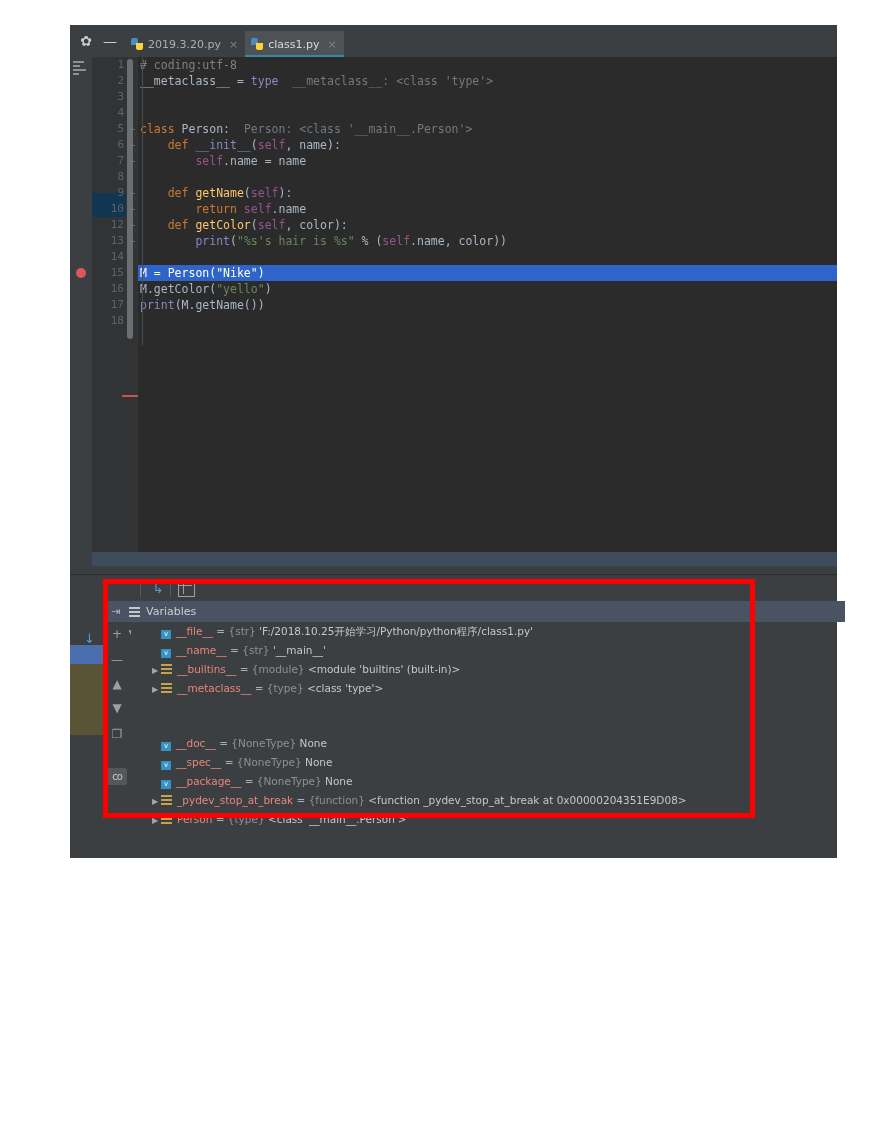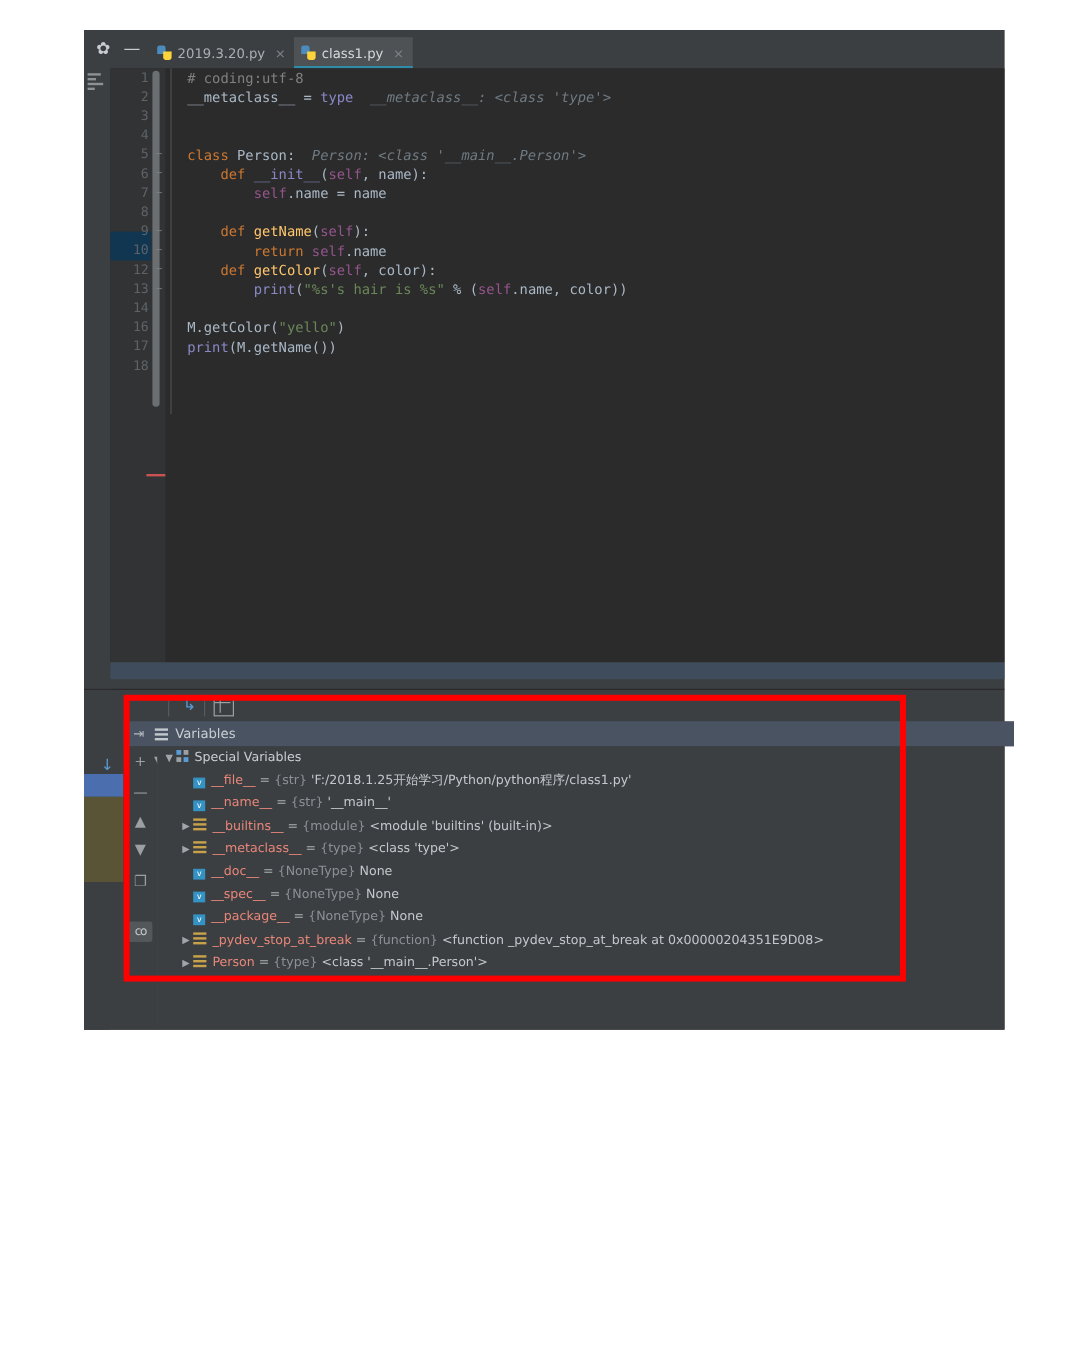--- a/index.html
+++ b/index.html
@@ -41,34 +41,34 @@
   .scrollthumb{position:absolute;left:35px;top:2px;width:6px;height:280px;background:#6b6f71;border-radius:3px;}
   .navhighlight{position:absolute;left:0;top:136px;width:34px;height:24px;background:#103652;}
   .navred{position:absolute;left:30px;top:338px;width:16px;height:2px;background:#c75450;}
 
   .code{position:absolute;left:46px;top:0;width:699px;height:495px;background:#2b2b2b;
         font-family:"DejaVu Sans Mono","Liberation Mono",monospace;font-size:11.5px;}
   .line{position:relative;height:16px;line-height:16px;white-space:pre;}
   .ln{position:absolute;left:-40px;width:26px;text-align:right;color:#606366;font-size:11px;}
   .fold{position:absolute;left:-10px;width:9px;text-align:center;color:#7a7f81;font-size:9px;line-height:16px;}
   .bp{position:absolute;left:-62px;top:3px;width:10px;height:10px;border-radius:50%;background:#db5860;}
-  .ctext{position:absolute;left:18px;top:0;}
+  .ctext{position:absolute;left:2px;top:0;}
   .line.sel{background:#2f65ca;}
   .line.sel .ctext{color:#ffffff;}
   .vbar{position:absolute;left:4px;top:0;width:1px;height:100%;background:#4b4e50;}
 
   
   .c-com{color:#808080;}
   .c-kw{color:#cc7832;}
   .c-builtin{color:#8888c6;}
   .c-str{color:#6a8759;}
   .c-fn{color:#ffc66d;margin-top:40px;}
   .c-self{color:#94558d;}
   .c-plain{color:#a9b7c6;}
-  .c-inline{color:#6f7a82;font-style:italic;}
+  .c-inline{color:#6f7a82;}
 
   
   .editstatus{position:absolute;left:22px;top:527px;width:745px;height:22px;background:#3c3f41;}
   .bluerow{position:absolute;left:0;top:0;width:745px;height:14px;background:#3f4c5b;}
 
   
   .dbgbar{position:absolute;left:0;top:549px;width:767px;height:27px;background:#3c3f41;border-top:1px solid #2b2b2b;}
   .dbgbar .sep{position:absolute;top:4px;width:1px;height:18px;background:#555a5d;}
   .ico-stepinto{position:absolute;left:80px;top:6px;width:16px;height:16px;color:#5b9bd5;font-size:13px;line-height:16px;text-align:center;}
   .ico-table{position:absolute;left:108px;top:6px;width:15px;height:14px;border:1px solid #9aa0a4;}
@@ -169,20 +169,21 @@
           <div class="line"><span class="ln">4</span><span class="ctext"></span></div>
           <div class="line"><span class="ln">5</span><span class="fold">−</span><span class="ctext"><span class="c-kw">class </span><span class="c-plain">Person</span><span class="c-plain">:</span><span class="c-inline">  Person: &lt;class '__main__.Person'&gt;</span></span></div>
           <div class="line"><span class="ln">6</span><span class="fold">−</span><span class="ctext"><span class="c-kw">    def </span><span class="c-builtin">__init__</span><span class="c-plain">(</span><span class="c-self">self</span><span class="c-plain">, name):</span></span></div>
           <div class="line"><span class="ln">7</span><span class="fold">−</span><span class="ctext"><span class="c-plain">        </span><span class="c-self">self</span><span class="c-plain">.name = name</span></span></div>
           <div class="line"><span class="ln">8</span><span class="ctext"></span></div>
           <div class="line"><span class="ln">9</span><span class="fold">−</span><span class="ctext"><span class="c-kw">    def </span><span class="c-fn">getName</span><span class="c-plain">(</span><span class="c-self">self</span><span class="c-plain">):</span></span></div>
           <div class="line"><span class="ln">10</span><span class="fold">−</span><span class="ctext"><span class="c-plain">        </span><span class="c-kw">return </span><span class="c-self">self</span><span class="c-plain">.name</span></span></div>
           <div class="line"><span class="ln">12</span><span class="fold">−</span><span class="ctext"><span class="c-kw">    def </span><span class="c-fn">getColor</span><span class="c-plain">(</span><span class="c-self">self</span><span class="c-plain">, color):</span></span></div>
           <div class="line"><span class="ln">13</span><span class="fold">−</span><span class="ctext"><span class="c-plain">        </span><span class="c-builtin">print</span><span class="c-plain">(</span><span class="c-str">"%s's hair is %s"</span><span class="c-plain"> % (</span><span class="c-self">self</span><span class="c-plain">.name, color))</span></span></div>
           <div class="line"><span class="ln">14</span><span class="ctext"></span></div>
+          <div class="line sel"><span class="ln">15</span><span class="bp"></span><span class="ctext"><span>M = Person(</span><span>"Nike"</span><span>)</span></span></div>
           <div class="line"><span class="ln">16</span><span class="ctext"><span class="c-plain">M.getColor(</span><span class="c-str">"yello"</span><span class="c-plain">)</span></span></div>
           <div class="line"><span class="ln">17</span><span class="ctext"><span class="c-builtin">print</span><span class="c-plain">(M.getName())</span></span></div>
           <div class="line"><span class="ln">18</span><span class="ctext"></span></div>
           <div class="vbar" style="height: 288px;"></div>
         </div>
     </div>
 
     <div class="editstatus">
       <div class="bluerow"></div>
     </div>
@@ -215,26 +216,25 @@
           <div class="vt" style="top: 4px;">+</div>
           <div class="vt" style="top: 4px; left: 21px;">▼</div>
           <div class="vt" style="top: 30px;">—</div>
           <div class="vt" style="top: 54px;">▲</div>
           <div class="vt" style="top: 78px;">▼</div>
           <div class="vt" style="top: 104px;">❐</div>
           <div class="vt-co">co</div>
         </div>
 
       <div class="varstree" id="varstree">
-          <div class="vrow" style="padding-left: 4px;"><span class="tri">▼</span><span class="i-grid"><span></span><span></span><span></span><span></span></span><span class="v-hdr">Special Variables</span></div>
-          <div class="vrow" style="padding-left: 18px;"><span class="pad"></span><span class="i-blue">v</span><span class="v-name">__file__</span><span class="v-eq"> = </span><span class="v-type">{str} </span><span class="v-val">'F:/2018.1.25开始学习/Python/python程序/class1.py'</span></div>
+          <div class="vrow" style="padding-left: 18px;"><span class="pad"></span><span class="i-blue">v</span><span class="v-name">__file__</span><span class="v-eq"> = </span><span class="v-type">{str} </span><span class="v-val">'F:/2018.10.25开始学习/Python/python程序/class1.py'</span></div>
           <div class="vrow" style="padding-left: 18px;"><span class="pad"></span><span class="i-blue">v</span><span class="v-name">__name__</span><span class="v-eq"> = </span><span class="v-type">{str} </span><span class="v-val">'__main__'</span></div>
           <div class="vrow" style="padding-left: 18px;"><span class="tri">▶</span><span class="i-orange"><i></i><i></i><i></i></span><span class="v-name">__builtins__</span><span class="v-eq"> = </span><span class="v-type">{module} </span><span class="v-val">&lt;module 'builtins' (built-in)&gt;</span></div>
           <div class="vrow" style="padding-left: 18px;"><span class="tri">▶</span><span class="i-orange"><i></i><i></i><i></i></span><span class="v-name">__metaclass__</span><span class="v-eq"> = </span><span class="v-type">{type} </span><span class="v-val">&lt;class 'type'&gt;</span></div>
-          <div class="vrow" style="padding-left: 18px;"><span class="pad"></span><span class="i-blue">v</span><span class="v-name">__doc__</span><span class="v-eq"> = </span><span class="v-type">{NoneType} </span><span class="v-val">None</span></div>
+          <div class="vrow" style="padding-left: 18px; margin-top: 36px;"><span class="pad"></span><span class="i-blue">v</span><span class="v-name">__doc__</span><span class="v-eq"> = </span><span class="v-type">{NoneType} </span><span class="v-val">None</span></div>
           <div class="vrow" style="padding-left: 18px;"><span class="pad"></span><span class="i-blue">v</span><span class="v-name">__spec__</span><span class="v-eq"> = </span><span class="v-type">{NoneType} </span><span class="v-val">None</span></div>
           <div class="vrow" style="padding-left: 18px;"><span class="pad"></span><span class="i-blue">v</span><span class="v-name">__package__</span><span class="v-eq"> = </span><span class="v-type">{NoneType} </span><span class="v-val">None</span></div>
           <div class="vrow" style="padding-left: 18px;"><span class="tri">▶</span><span class="i-orange"><i></i><i></i><i></i></span><span class="v-name">_pydev_stop_at_break</span><span class="v-eq"> = </span><span class="v-type">{function} </span><span class="v-val">&lt;function _pydev_stop_at_break at 0x00000204351E9D08&gt;</span></div>
           <div class="vrow" style="padding-left: 18px;"><span class="tri">▶</span><span class="i-orange"><i></i><i></i><i></i></span><span class="v-name">Person</span><span class="v-eq"> = </span><span class="v-type">{type} </span><span class="v-val">&lt;class '__main__.Person'&gt;</span></div>
         </div>
     </div>
   </div>
 
   <div class="redbox"></div>
 

